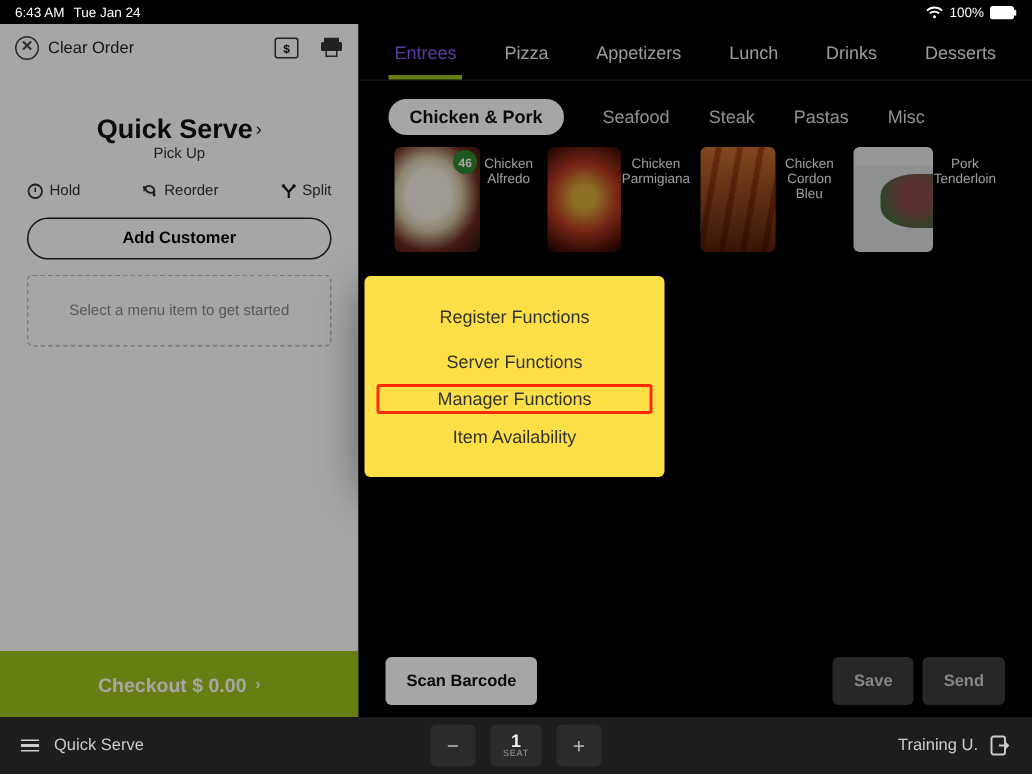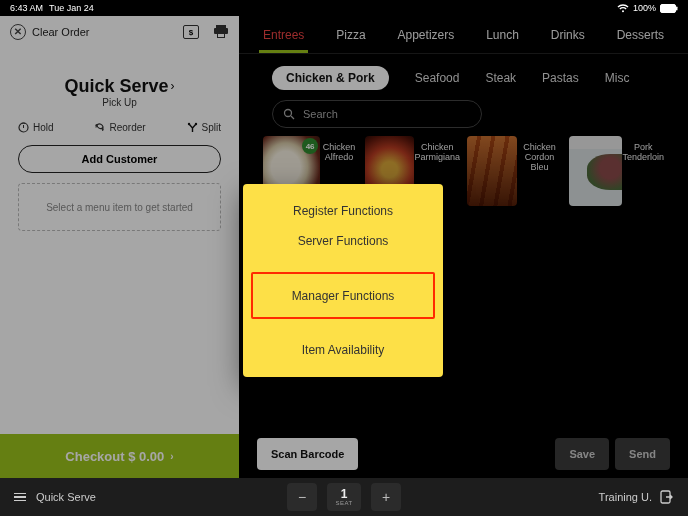--- a/index.html
+++ b/index.html
@@ -42,24 +42,24 @@
 
   .checkout { height: 44px; background: #9bc31c; color:#fff; display:flex; align-items:center; justify-content:center; gap:6px; font-size:13px; font-weight:700; }
   .checkout .chev { font-size:10px; }
 
   
   .right-panel { flex:1; background:#000; display:flex; flex-direction:column; position:relative; }
   .dim-r { position:absolute; inset:0; background: rgba(0,0,0,0.35); z-index:5; pointer-events:none; }
 
   .top-tabs { height: 38px; border-bottom:1px solid #222; display:flex; align-items:center; justify-content:space-between; padding: 0 24px; font-size:12px; color:#eee; }
   .top-tab { position:relative; cursor:pointer; }
-  .top-tab.active { color:#ef4444; }
+  .top-tab.active { color:#8b5cf6; }
   .top-tab.active::after { content:""; position:absolute; left:-4px; right:-4px; bottom:-11px; height:3px; background:#9bc31c; }
 
-  .sub-row { display:flex; flex-direction:column; padding: 12px 24px 8px 33px; gap:10px;text-align:center; }
+  .sub-row { display:flex; flex-direction:column; padding: 12px 24px 8px 20px; gap:10px;text-align:center; }
   .sub-tabs { display:flex; align-items:center; gap:26px; font-size:12px; color:#ddd; }
   .pill { background:#fff; color:#111; padding:5px 14px; border-radius:14px; font-weight:700; }
 
   .search { height:28px; width:210px; border:1px solid #444; border-radius:14px; display:flex; align-items:center; gap:8px; padding:0 10px; color:#aaa; font-size:11px; }
   .search svg{display:block;}
 
   .food-row { display:flex; gap:7px; padding: 0 24px; }
   .food-card { width:95px; display:flex; flex-direction:row; }
   .food-img { width:95px; height:70px; border-radius:4px; background:#333; position:relative; overflow:hidden; }
   .food-label { color:#eee; font-size:9px; text-align:center; margin-top:6px; min-height:18px; }
@@ -90,21 +90,21 @@
   .qty-box .n{font-size:12px;font-weight:600;line-height:1;}
   .qty-box .s{font-size:6px; letter-spacing:0.5px; color:#999;}
   .bb-right { display:flex; align-items:center; gap:8px; }
   .exit-icon svg{display:block;}
 
   .bottombar-wrap { position:relative; height:38px; }
 
   
   .popup { position:absolute; z-index:20; left:243px; top:184px; width:200px; background:#fde047; border-radius:4px; box-shadow:0 10px 30px rgba(0,0,0,0.5); padding: 12px 0; }
   .popup-item { height:30px; display:flex; align-items:center; justify-content:center; font-size:12px; color:#333; cursor:pointer; }
-  .popup-item.hl { border:2.5px solid #ff2a00; border-radius:2px; margin: 16px 8px; height:47px; }
+  .popup-item.hl { border:2.5px solid #ff2a00; border-radius:2px; margin: 0 8px; height:20px; }
 
   .screen { position:relative; width:688px; height:516px; }
 </style>
 </head>
 <body>
 
 <div class="screen">
 
   <div class="statusbar">
     <div class="left">
@@ -214,27 +214,20 @@
         </div>
 
       <div class="sub-row">
         <div class="sub-tabs" id="sub-tabs">
             <span class="pill">Chicken &amp; Pork</span>
             <span>Seafood</span>
             <span>Steak</span>
             <span>Pastas</span>
             <span>Misc</span>
           </div>
-        <div class="search">
-          <svg width="12" height="12" viewBox="0 0 12 12">
-              <circle cx="5" cy="5" r="3.5" stroke="#aaa" fill="none" stroke-width="1.3"></circle>
-              <line x1="8" y1="8" x2="11" y2="11" stroke="#aaa" stroke-width="1.3"></line>
-            </svg>
-          <span>Search</span>
-        </div>
       </div>
 
       <div class="food-row" id="food-row">
           <div class="food-card">
             <div class="food-img img1">
               <div class="badge">46</div>
             </div>
             <div class="food-label">Chicken Alfredo</div>
           </div>
           <div class="food-card">

